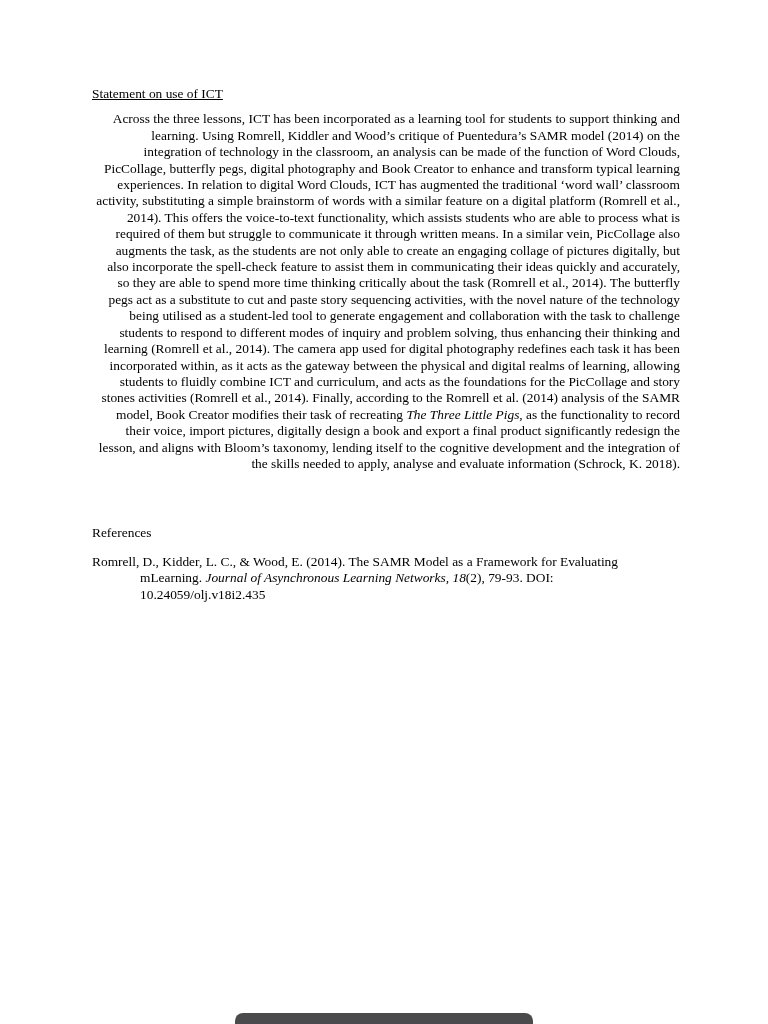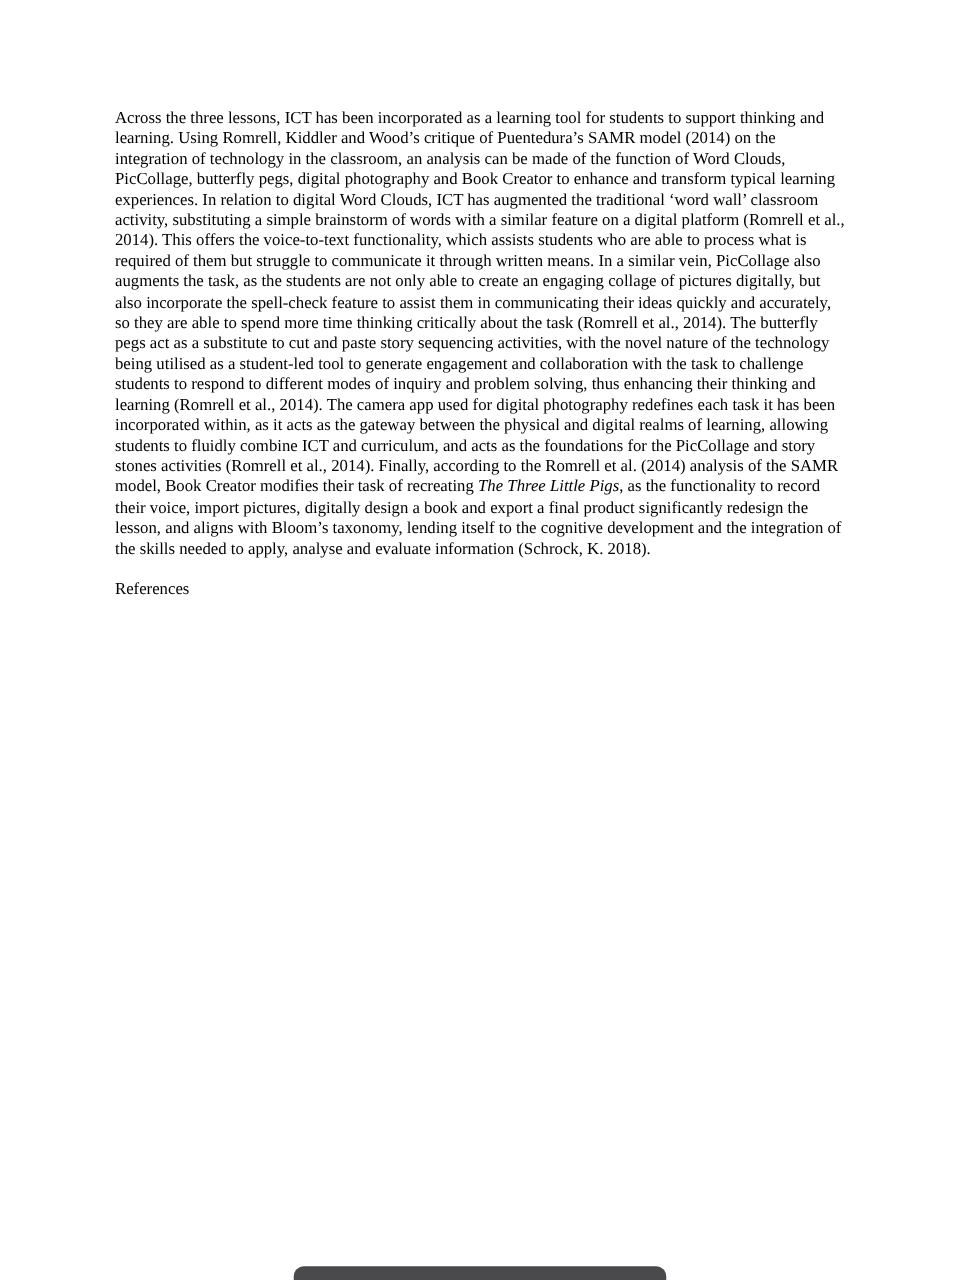--- a/index.html
+++ b/index.html
@@ -24,26 +24,26 @@
     line-height: 16.4px;
   }
   .doc-title {
     font-size: 13.4px;
     font-weight: normal;
     text-decoration: underline;
     margin: 0 0 9px 0;
   }
   .doc-body {
     margin: 0;
-    text-align: left;
+    text-align: right;
   }
   .refs-heading {
     font-size: 13.4px;
     font-weight: normal;
-    margin: 16px 0 12px 0;
+    margin: 53px 0 12px 0;
   }
   .ref {
     margin: 0 0 13px 0;
     padding-left: 48px;
     text-indent: -48px;
   }
   .run-italic {
     font-style: italic;
   }
   .bottom-bar {
@@ -55,23 +55,25 @@
     height: 11px;
     background: #4a4a4c;
     border-radius: 8px 8px 0 0;
   }
 </style>
 </head>
 <body>
 
 <div class="doc">
 
+  <h2 class="doc-title">Statement on use of ICT</h2>
 
   <p class="doc-body"><span>Across the three lessons, ICT has been incorporated as a learning tool for students to support thinking and learning. Using Romrell, Kiddler and Wood’s critique of Puentedura’s SAMR model (2014) on the integration of technology in the classroom, an analysis can be made of the function of Word Clouds, PicCollage, butterfly pegs, digital photography and Book Creator to enhance and transform typical learning experiences. In relation to digital Word Clouds, ICT has augmented the traditional ‘word wall’ classroom activity, substituting a simple brainstorm of words with a similar feature on a digital platform (Romrell et al., 2014). This offers the voice-to-text functionality, which assists students who are able to process what is required of them but struggle to communicate it through written means. In a similar vein, PicCollage also augments the task, as the students are not only able to create an engaging collage of pictures digitally, but also incorporate the spell-check feature to assist them in communicating their ideas quickly and accurately, so they are able to spend more time thinking critically about the task (Romrell et al., 2014). The butterfly pegs act as a substitute to cut and paste story sequencing activities, with the novel nature of the technology being utilised as a student-led tool to generate engagement and collaboration with the task to challenge students to respond to different modes of inquiry and problem solving, thus enhancing their thinking and learning (Romrell et al., 2014). The camera app used for digital photography redefines each task it has been incorporated within, as it acts as the gateway between the physical and digital realms of learning, allowing students to fluidly combine ICT and curriculum, and acts as the foundations for the PicCollage and story stones activities (Romrell et al., 2014). Finally, according to the Romrell et al. (2014) analysis of the SAMR model, Book Creator modifies their task of recreating </span><span class="run-italic">The Three Little Pigs</span><span>, as the functionality to record their voice, import pictures, digitally design a book and export a final product significantly redesign the lesson, and aligns with Bloom’s taxonomy, lending itself to the cognitive development and the integration of the skills needed to apply, analyse and evaluate information (Schrock, K.  2018).</span></p>
 
   <h3 class="refs-heading">References</h3>
 
   <div>
+    <p class="ref"><span>Romrell, D., Kidder, L. C., &amp; Wood, E. (2014). The SAMR Model as a Framework for Evaluating mLearning. </span><span class="run-italic">Journal of Asynchronous Learning Networks, 18</span><span>(2), 79-93. DOI: 10.24059/olj.v18i2.435</span></p>
   </div>
 
 </div>
 
 <div class="bottom-bar"></div>
 
 </body></html>

